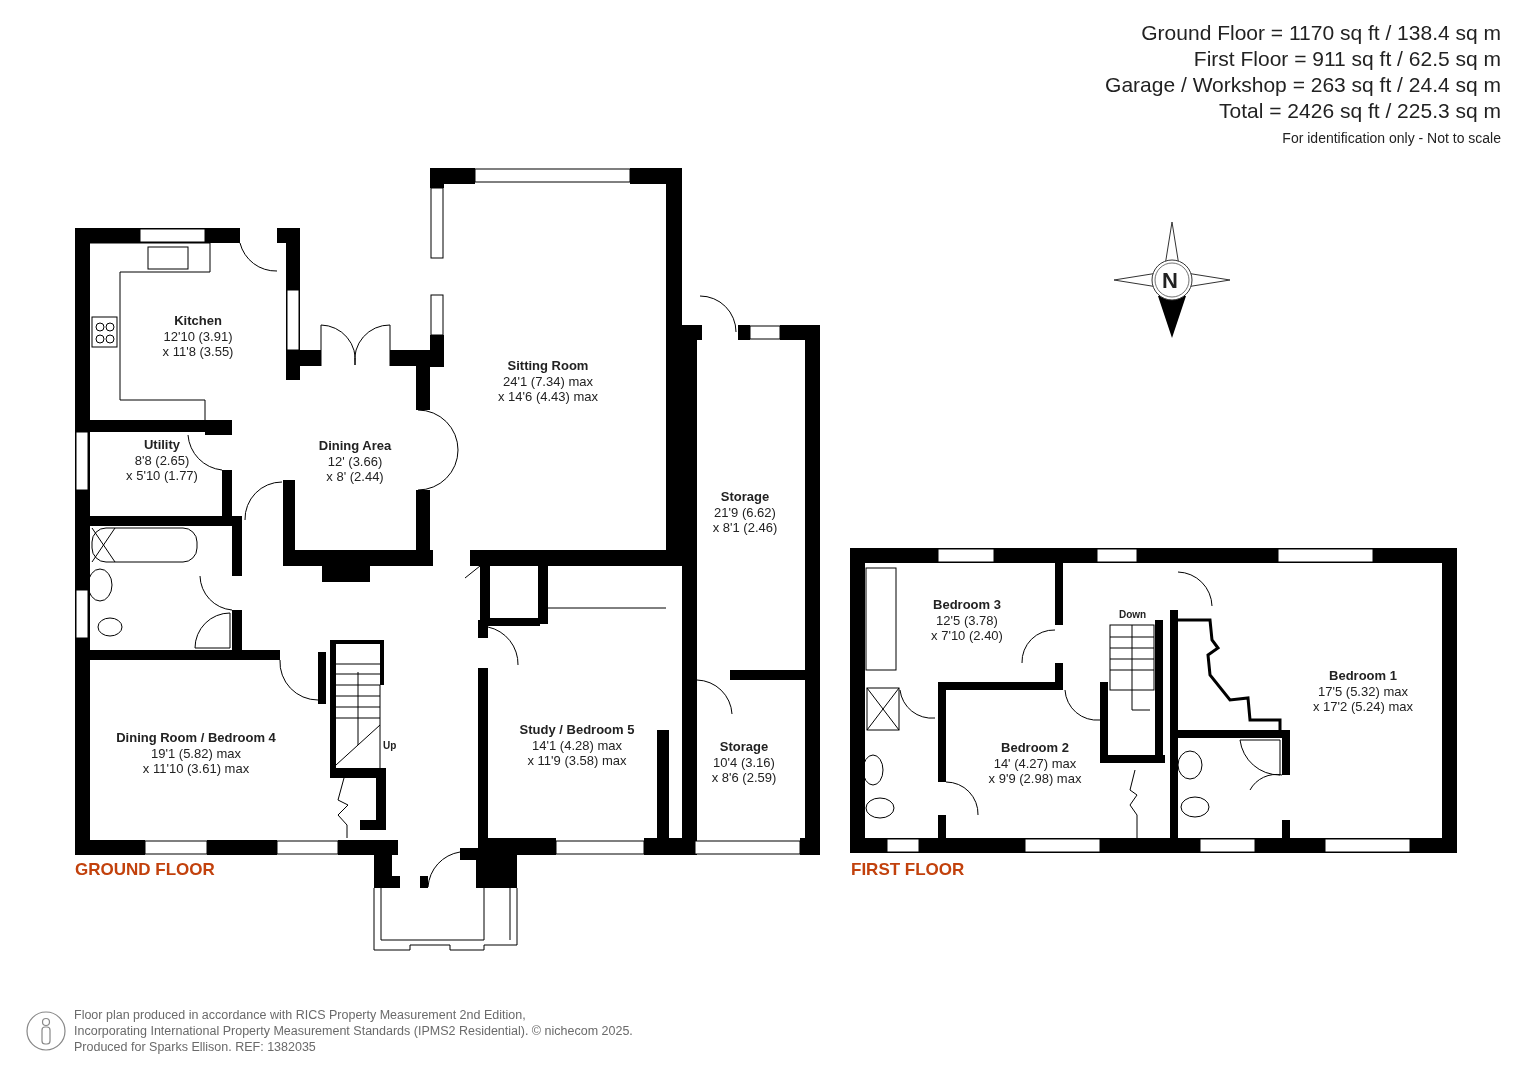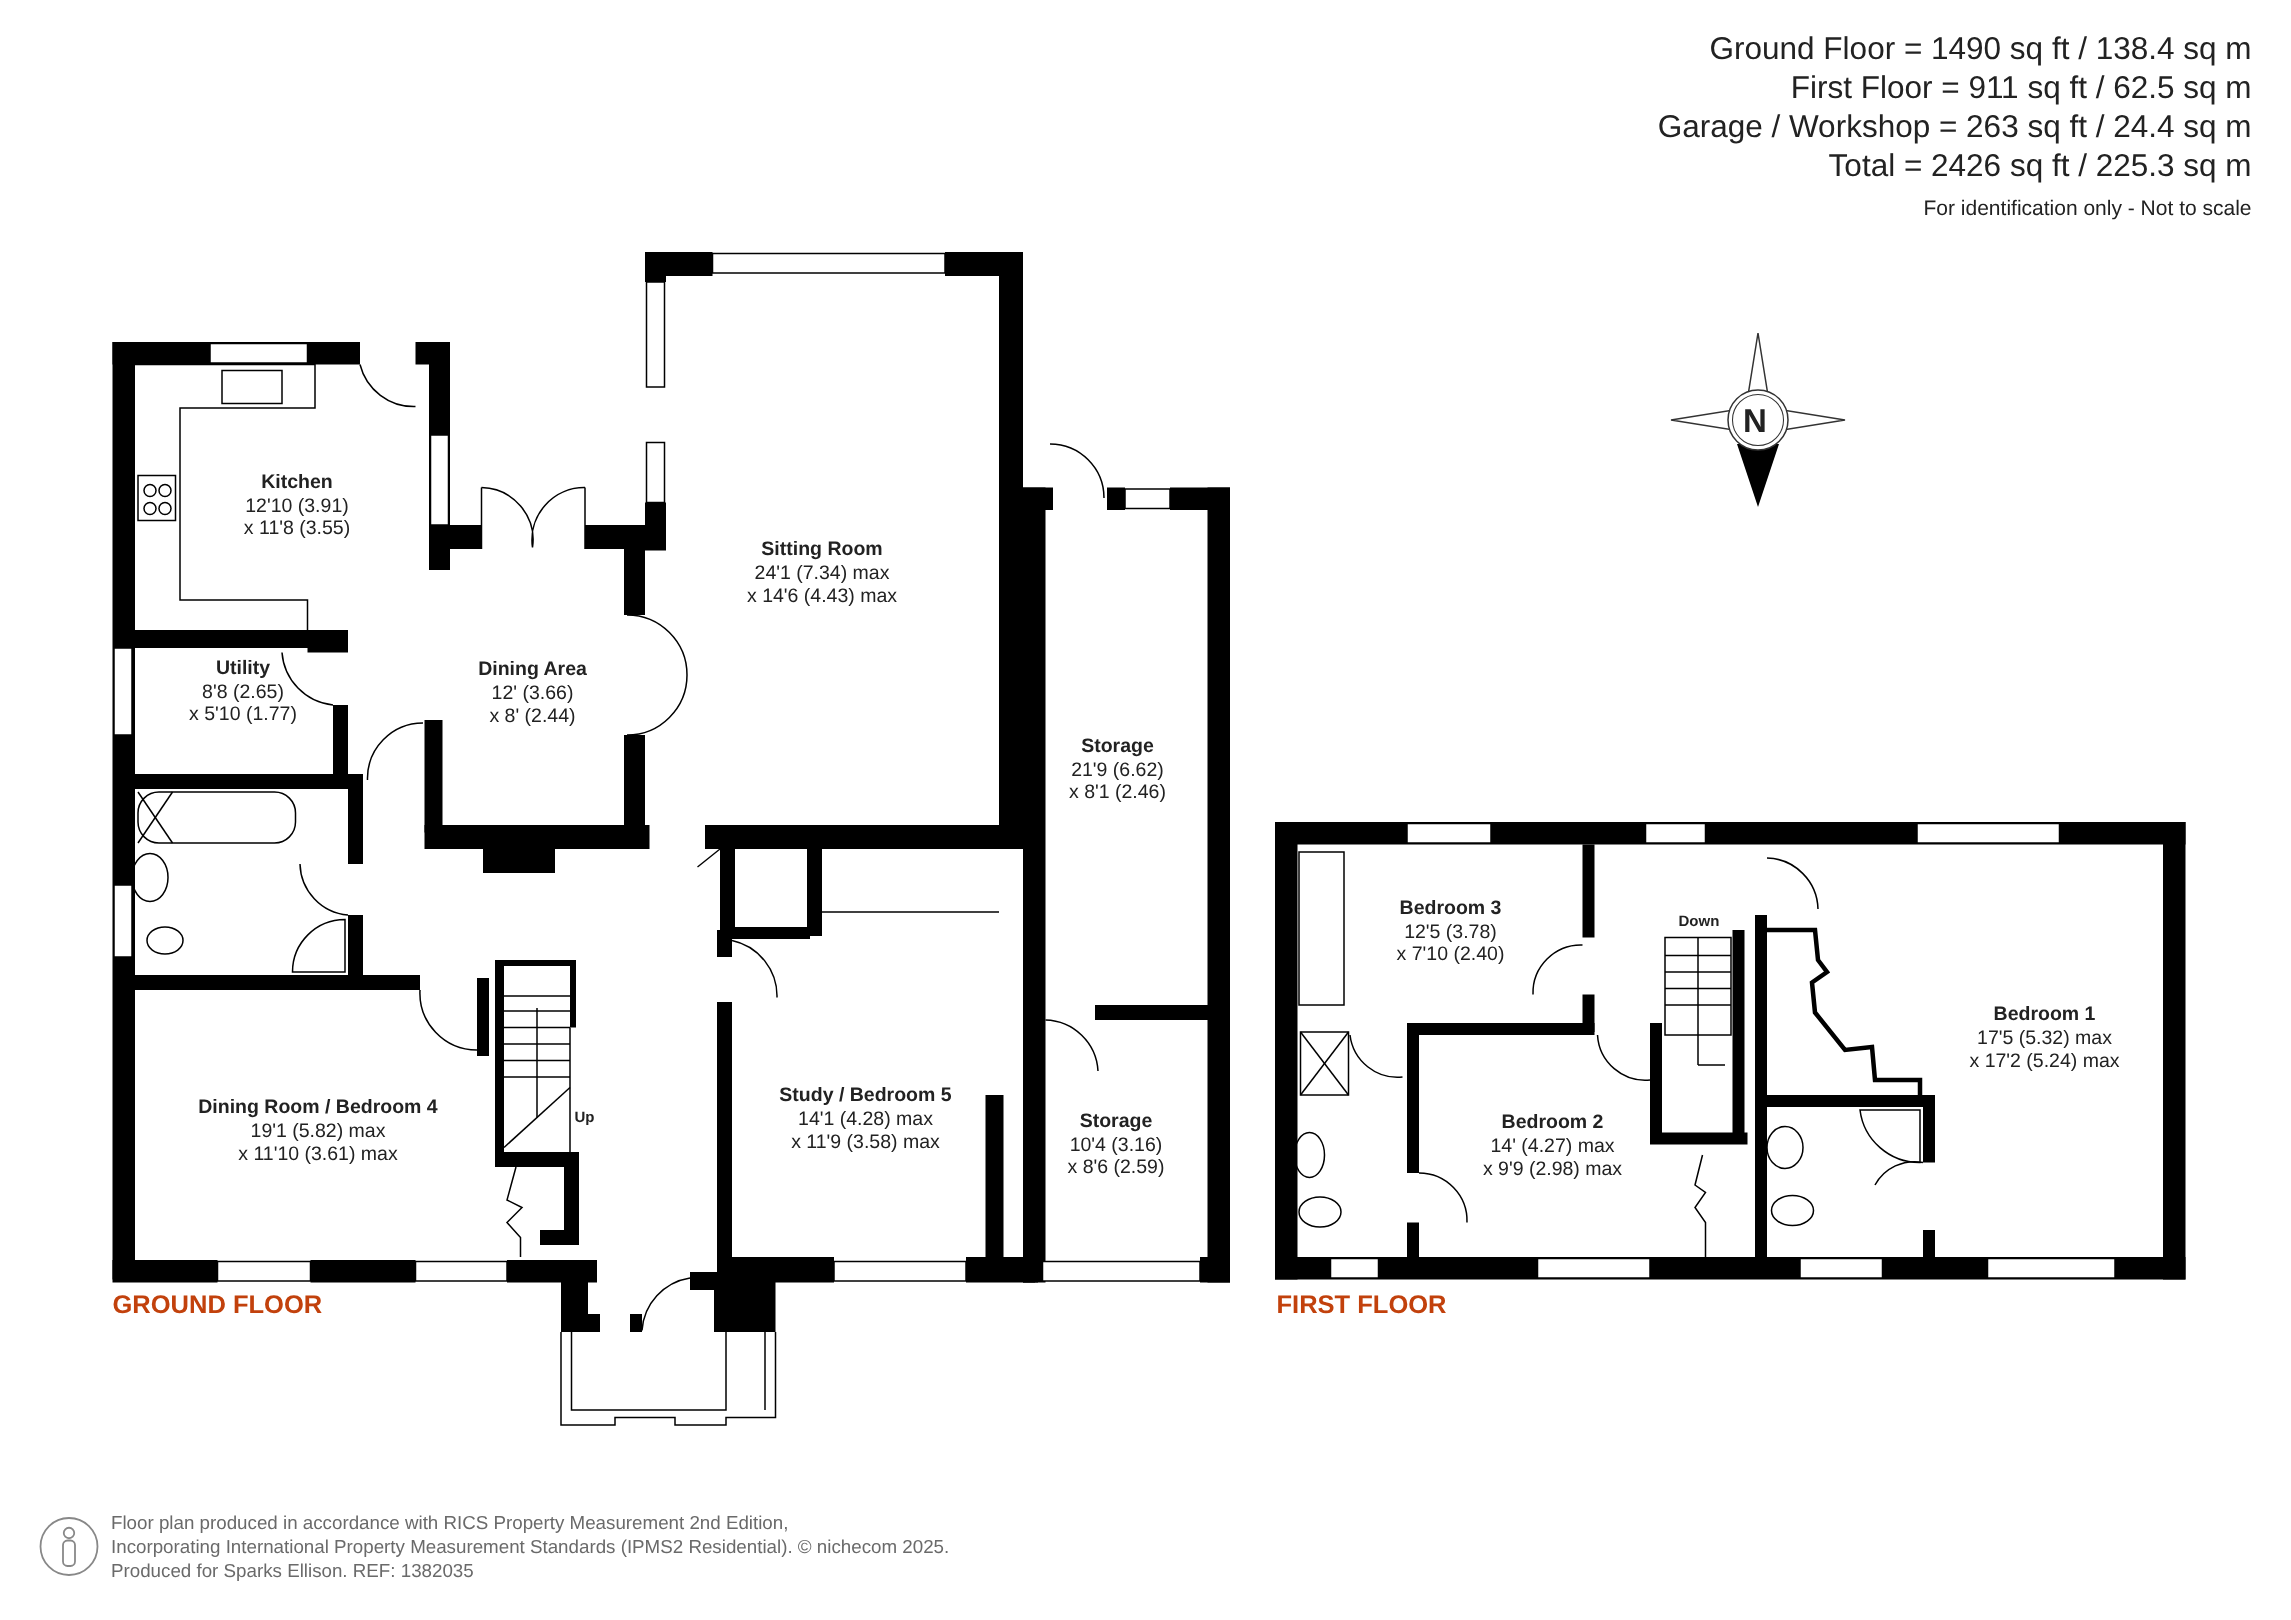--- a/index.html
+++ b/index.html
@@ -13,21 +13,21 @@
   .room-label .name { font-weight:bold; }
   .floor-label { position:absolute; font-weight:bold; font-size:17px; color:#c2410c; }
   .small-label { position:absolute; font-size:10px; font-weight:bold; color:#222; }
   .footer { position:absolute; left:74px; top:1007px; font-size:12.5px; line-height:16px; color:#6a6a6a; }
   .footer-icon { position:absolute; left:25px; top:1010px; }
 </style>
 </head>
 <body>
 
 <div class="areas">
-  <div class="line">Ground Floor = 1490 sq ft / 138.4 sq m</div>
+  <div class="line">Ground Floor = 1170 sq ft / 138.4 sq m</div>
   <div class="line">First Floor = 911 sq ft / 62.5 sq m</div>
   <div class="line">Garage / Workshop = 263 sq ft / 24.4 sq m</div>
   <div class="line">Total = 2426 sq ft / 225.3 sq m</div>
   <div class="note">For identification only - Not to scale</div>
 </div>
 
 <svg class="plan" width="1527" height="1080" viewBox="0 0 1527 1080">
   <g fill="#000">
 
     <rect x="75" y="228" width="15" height="625"></rect>
@@ -249,21 +249,21 @@
 <div class="room-label" style="left:548px;top:358px;">
   <div class="name">Sitting Room</div>
   <div>24'1 (7.34) max</div>
   <div>x 14'6 (4.43) max</div>
 </div>
 <div class="room-label" style="left:745px;top:489px;">
   <div class="name">Storage</div>
   <div>21'9 (6.62)</div>
   <div>x 8'1 (2.46)</div>
 </div>
-<div class="room-label" style="left:196px;top:730px;margin-left:16px;">
+<div class="room-label" style="left:196px;top:730px;">
   <div class="name">Dining Room / Bedroom 4</div>
   <div>19'1 (5.82) max</div>
   <div>x 11'10 (3.61) max</div>
 </div>
 <div class="room-label" style="left:577px;top:722px;">
   <div class="name">Study / Bedroom 5</div>
   <div>14'1 (4.28) max</div>
   <div>x 11'9 (3.58) max</div>
 </div>
 <div class="room-label" style="left:744px;top:739px;">

